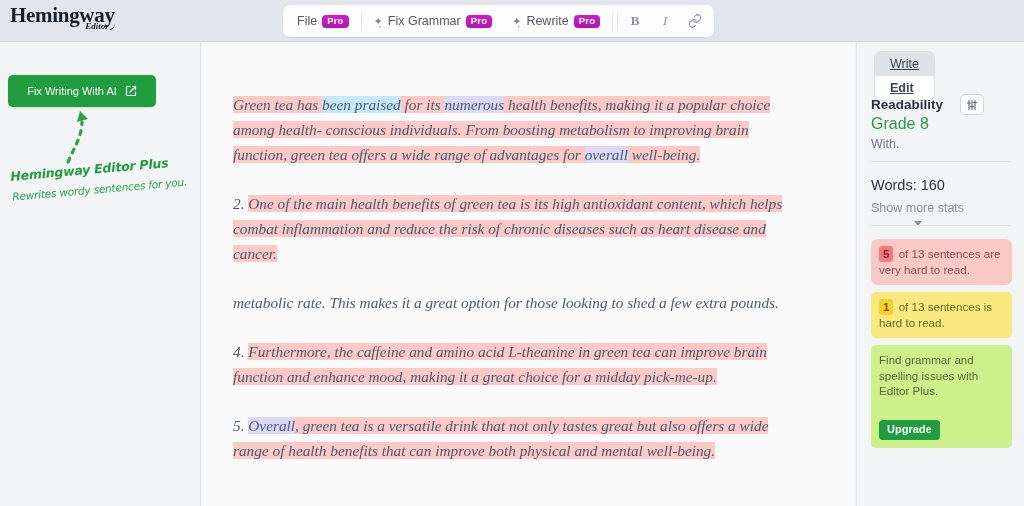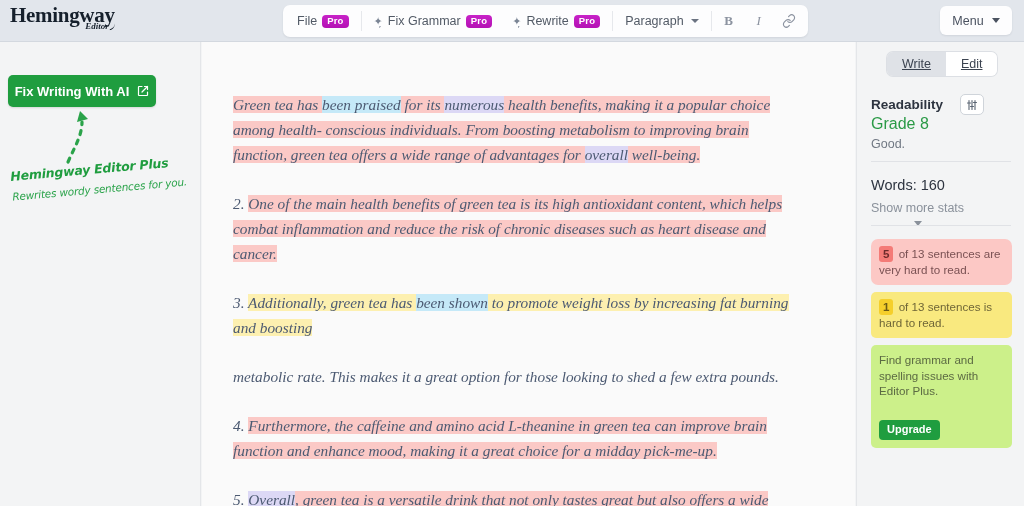--- a/index.html
+++ b/index.html
@@ -105,21 +105,21 @@
     width: 201px; height: 464px;
     background: #f3f4f5;
     border-right: 1px solid #e4e6e9;
   }
   .ai-btn {
     position: absolute; left: 8px; top: 33px;
     width: 148px; height: 32px;
     background: #1f9d3f;
     border-radius: 5px;
     display: flex; align-items: center; justify-content: center; gap: 8px;
-    color: #ffffff; font-size: 13px; font-weight: bold;
+    color: #ffffff; font-size: 11px; font-weight: normal;
     cursor: pointer;
     box-shadow: 0 1px 2px rgba(0,0,0,0.12);
   }
   .ext-ico { width: 12px; height: 12px; display:block; }
   .arrow-svg { position: absolute; left: 60px; top: 68px; }
   .plus-title {
     position: absolute; left: 10px; top: 120px;
     font-family: "DejaVu Sans", sans-serif;
     font-size: 12.5px; font-weight: bold; font-style: italic;
     color: #1f9d3f;
@@ -159,32 +159,33 @@
 
   
   .sidebar {
     position: absolute; left: 856px; top: 42px;
     width: 168px; height: 464px;
     background: #f3f4f5;
     border-left: 1px solid #e4e6e9;
     padding: 0 14px;
   }
   .mode-toggle {
-    position: absolute; left: 30px; top: 10px;
+    position: absolute; left: 18px; top: 10px;
     display: flex;
     border-radius: 6px;
     overflow: hidden;
     box-shadow: 0 0 0 1px #dcdfe4;
+    flex-direction: column;
   }
   .mode-btn {
     padding: 5px 15px; font-size: 12.5px; cursor: pointer;
     color: #3b4350;
   }
   .mode-btn.inactive { background: #dfe2e7; text-decoration: underline; }
-  .mode-btn.active   { background: #ffffff; font-weight: normal; text-decoration: underline; }
+  .mode-btn.active   { background: #ffffff; font-weight: bold; text-decoration: underline; }
 
   .read-row {
     position: absolute; left: 14px; top: 52px;
     display: flex; align-items: center; gap: 17px;
   }
   .read-label { font-size: 13.5px; font-weight: bold; color: #2d3440; }
   .slider-btn {
     width: 24px; height: 21px;
     background: #fff; border: 1px solid #cfd4da; border-radius: 5px;
     display: flex; align-items: center; justify-content: center;
@@ -272,41 +273,33 @@
     </div>
 
     <div class="tb-item">
       <span class="sparkle">✦̦</span>
       <span>Rewrite</span>
       <span class="pro-badge">Pro</span>
     </div>
 
     <div class="tb-sep"></div>
 
-    <div class="tb-item">
-      <span>Paragraph</span>
-      <span class="caret-sm"></span>
-    </div>
 
     <div class="tb-sep"></div>
 
     <div class="tb-icon bold">B</div>
     <div class="tb-icon ital">I</div>
     <div class="tb-icon">
       <svg width="14" height="14" viewBox="0 0 24 24" fill="none" stroke="#8c93a0" stroke-width="2" stroke-linecap="round">
         <path d="M10 13a5 5 0 0 0 7.1 0l3-3a5 5 0 0 0-7.1-7.1l-1.7 1.7"></path>
         <path d="M14 11a5 5 0 0 0-7.1 0l-3 3a5 5 0 0 0 7.1 7.1l1.7-1.7"></path>
       </svg>
     </div>
   </div>
 
-  <div class="menu-btn">
-    <span>Menu</span>
-    <span class="menu-caret"></span>
-  </div>
 </div>
 
 <div class="left-panel">
 
   <div class="ai-btn">
     <span>Fix Writing With AI</span>
     <span>
       <svg class="ext-ico" viewBox="0 0 24 24" fill="none" stroke="#ffffff" stroke-width="2.4" stroke-linecap="round" stroke-linejoin="round">
         <path d="M15 3h6v6"></path>
         <path d="M10 14 21 3"></path>
@@ -321,21 +314,20 @@
   </svg>
 
   <div class="plus-title">Hemingway Editor Plus</div>
   <div class="plus-sub">Rewrites wordy sentences for you.</div>
 </div>
 
 <div class="editor">
   <div class="doc" id="doc">
       <p><span class="hl-pink">Green tea has </span><span class="hl-blue">been praised</span><span class="hl-pink"> for its </span><span class="hl-purple">numerous</span><span class="hl-pink"> health benefits, making it a popular choice among health- conscious individuals. From boosting metabolism to improving brain function, green tea offers a wide range of advantages for </span><span class="hl-purple">overall</span><span class="hl-pink"> well-being.</span></p>
       <p><span>2. </span><span class="hl-pink">One of the main health benefits of green tea is its high antioxidant content, which helps combat inflammation and reduce the risk of chronic diseases such as heart disease and cancer.</span></p>
-      <p><span>3. </span><span class="hl-yellow">Additionally, green tea has </span><span class="hl-blue">been shown</span><span class="hl-yellow"> to promote weight loss by increasing fat burning and boosting</span></p>
       <p><span>metabolic rate. This makes it a great option for those looking to shed a few extra pounds.</span></p>
       <p><span>4. </span><span class="hl-pink">Furthermore, the caffeine and amino acid L-theanine in green tea can improve brain function and enhance mood, making it a great choice for a midday pick-me-up.</span></p>
       <p><span>5. </span><span class="hl-purple">Overall</span><span class="hl-pink">, green tea is a versatile drink that not only tastes great but also offers a wide range of health benefits that can improve both physical and mental well-being.</span></p>
     </div>
 </div>
 
 <div class="sidebar">
 
   <div class="mode-toggle">
     <div class="mode-btn inactive">Write</div>
@@ -346,21 +338,21 @@
     <span class="read-label">Readability</span>
     <span class="slider-btn">
       <svg width="12" height="12" viewBox="0 0 24 24" fill="none" stroke="#5a6472" stroke-width="2.2" stroke-linecap="round">
         <path d="M6 3v18M12 3v18M18 3v18"></path>
         <path d="M3 8h6M9 15h6M15 7h6"></path>
       </svg>
     </span>
   </div>
 
   <div class="grade">Grade 8</div>
-  <div class="grade-note">Good.</div>
+  <div class="grade-note">With.</div>
 
   <div class="divider-1"></div>
 
   <div class="words">Words: 160</div>
 
   <div class="more-stats">
     <span>Show more stats</span>
     <span class="more-caret"></span>
   </div>
 

